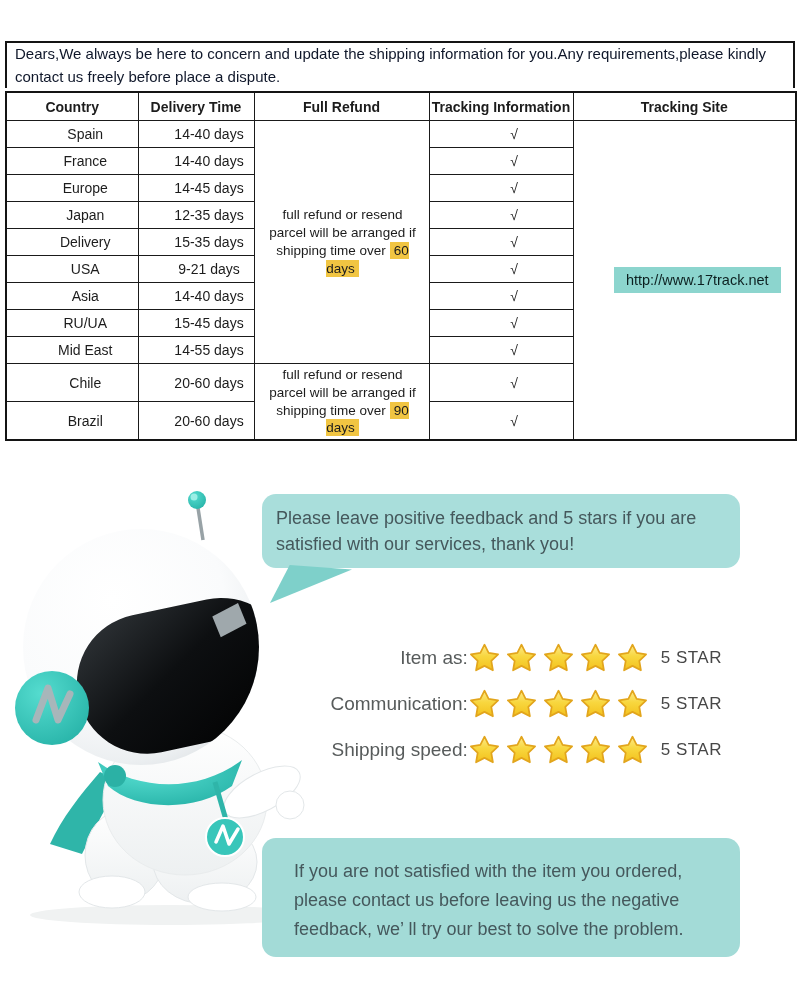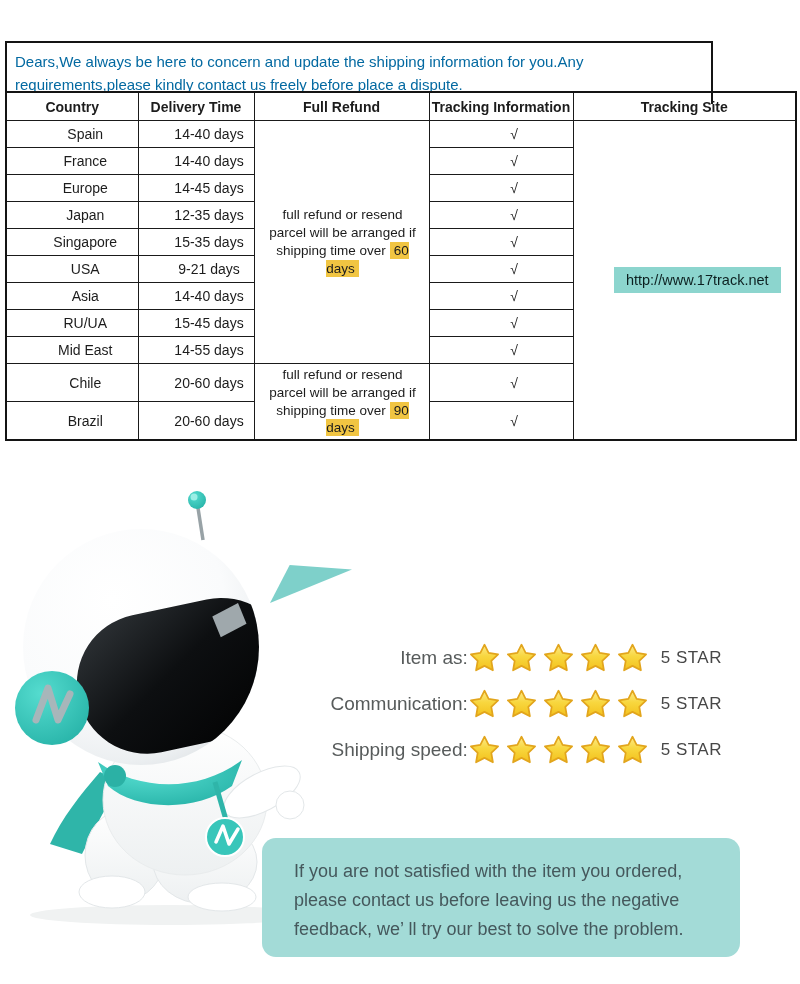--- a/index.html
+++ b/index.html
@@ -2,23 +2,23 @@
 <html><head>
 <meta charset="utf-8">
 <style>
   html,body{margin:0;padding:0;background:#ffffff;}
   .page{
     position:relative;width:800px;height:984px;background:#ffffff;overflow:hidden;
     font-family:"Liberation Sans",sans-serif;color:#161616;
   }
   
   .notice-box{
-    position:absolute;top:41px;left:5px;width:708px;box-sizing:border-box;
+    position:absolute;top:41px;left:5px;width:790px;box-sizing:border-box;
     border:2px solid #141414;border-bottom:none;
-    padding:8px 8px;font-size:15px;line-height:1.5;color:#0369a1;
+    padding:0 8px;font-size:15px;line-height:1.5;color:#0f172a;
   }
   
   .shipping-table{
     position:absolute;top:91px;left:5px;width:790px;
     border-collapse:collapse;table-layout:fixed;
     border:2px solid #141414;
   }
   .shipping-table th,.shipping-table td{
     border:1px solid #1a1a1a;text-align:center;vertical-align:middle;
     font-size:14px;color:#1c1c1c;padding:0 2px;
@@ -102,21 +102,21 @@
         <td>Europe</td>
         <td>14-45 days</td>
         <td class="check">√</td>
       </tr>
       <tr>
         <td>Japan</td>
         <td>12-35 days</td>
         <td class="check">√</td>
       </tr>
       <tr>
-        <td>Singapore</td>
+        <td>Delivery</td>
         <td>15-35 days</td>
         <td class="check">√</td>
       </tr>
       <tr>
         <td>USA</td>
         <td>9-21 days</td>
         <td class="check">√</td>
       </tr>
       <tr>
         <td>Asia</td>
@@ -210,20 +210,23 @@
           <polygon points="224,214 252,206 256,228 228,236" fill="#9fa8ac"></polygon>
         </g>
       </g>
       <circle cx="52" cy="298" r="37" fill="url(#tealGrad)"></circle>
       <polyline points="36,310 48,278 58,310 70,284" fill="none" stroke="#a7b6ba" stroke-width="7" stroke-linecap="round" stroke-linejoin="round"></polyline>
       <line x1="203" y1="130" x2="198" y2="98" stroke="#98a2a6" stroke-width="3.5"></line>
       <circle cx="197" cy="90" r="9" fill="url(#tealGrad)"></circle>
       <circle cx="194" cy="87" r="3.5" fill="#9beee5"></circle>
     </svg>
 
+    <div class="bubble bubble-top">
+      <span>Please leave positive feedback and 5 stars if you are satisfied with our services, thank you!</span>
+    </div>
     <div class="bubble-tail"></div>
 
     <div class="ratings">
       <div class="rating-row">
         <span class="rating-label">Item as:</span>
         <span class="rating-stars">
       <svg class="star" width="33" height="32" viewBox="0 0 24 24">
         <polygon points="12,2 15.1,8.1 22.2,9.3 17.1,14.2 18.3,21.2 12,17.9 5.7,21.2 6.9,14.2 1.8,9.3 8.9,8.1" fill="url(#starGrad)" stroke="#e2a51c" stroke-width="1.3" stroke-linejoin="round"></polygon>
       </svg>
 

